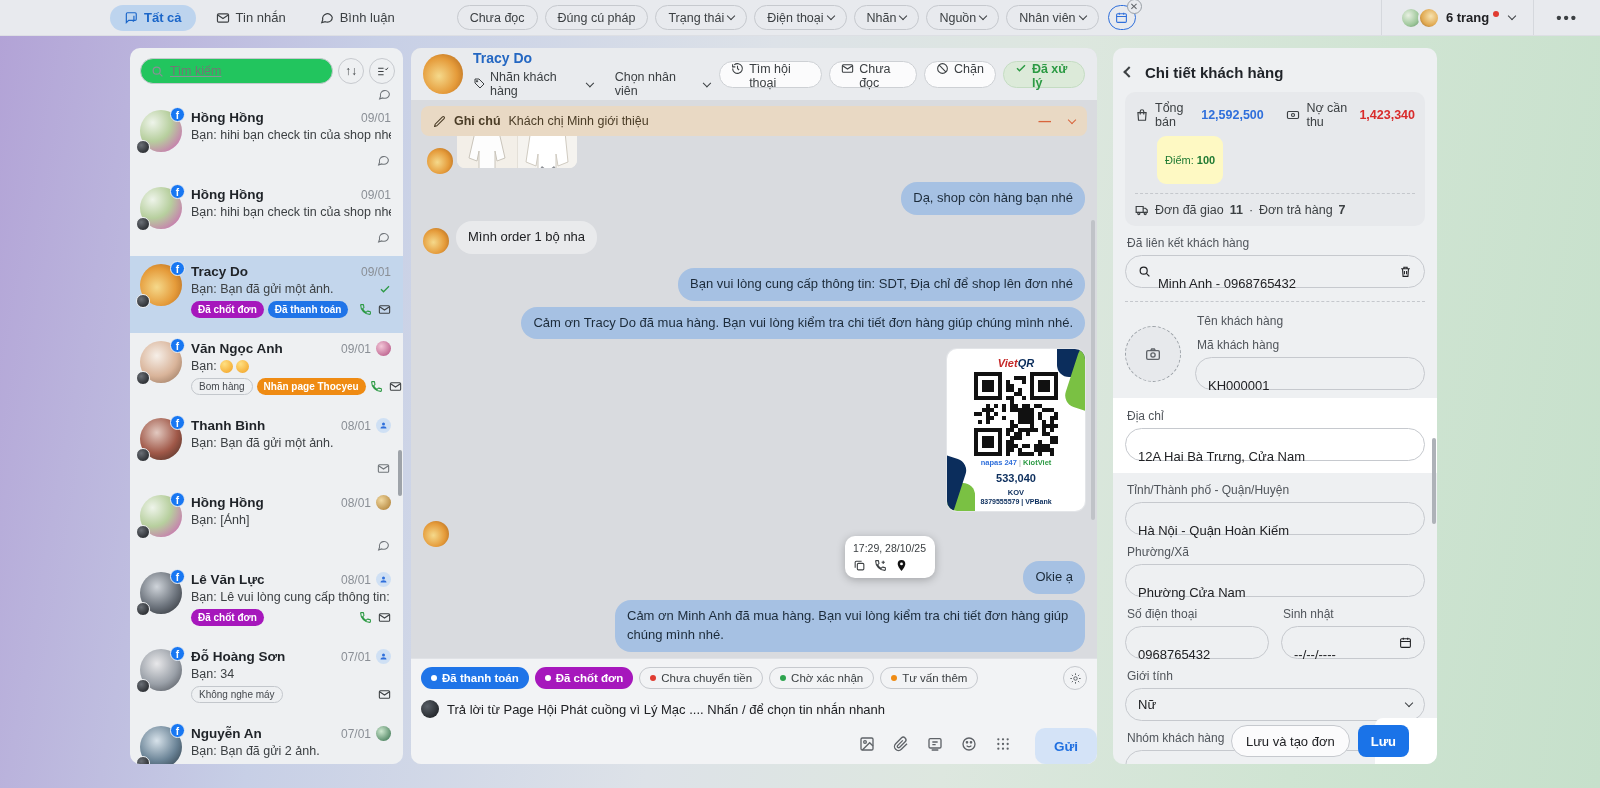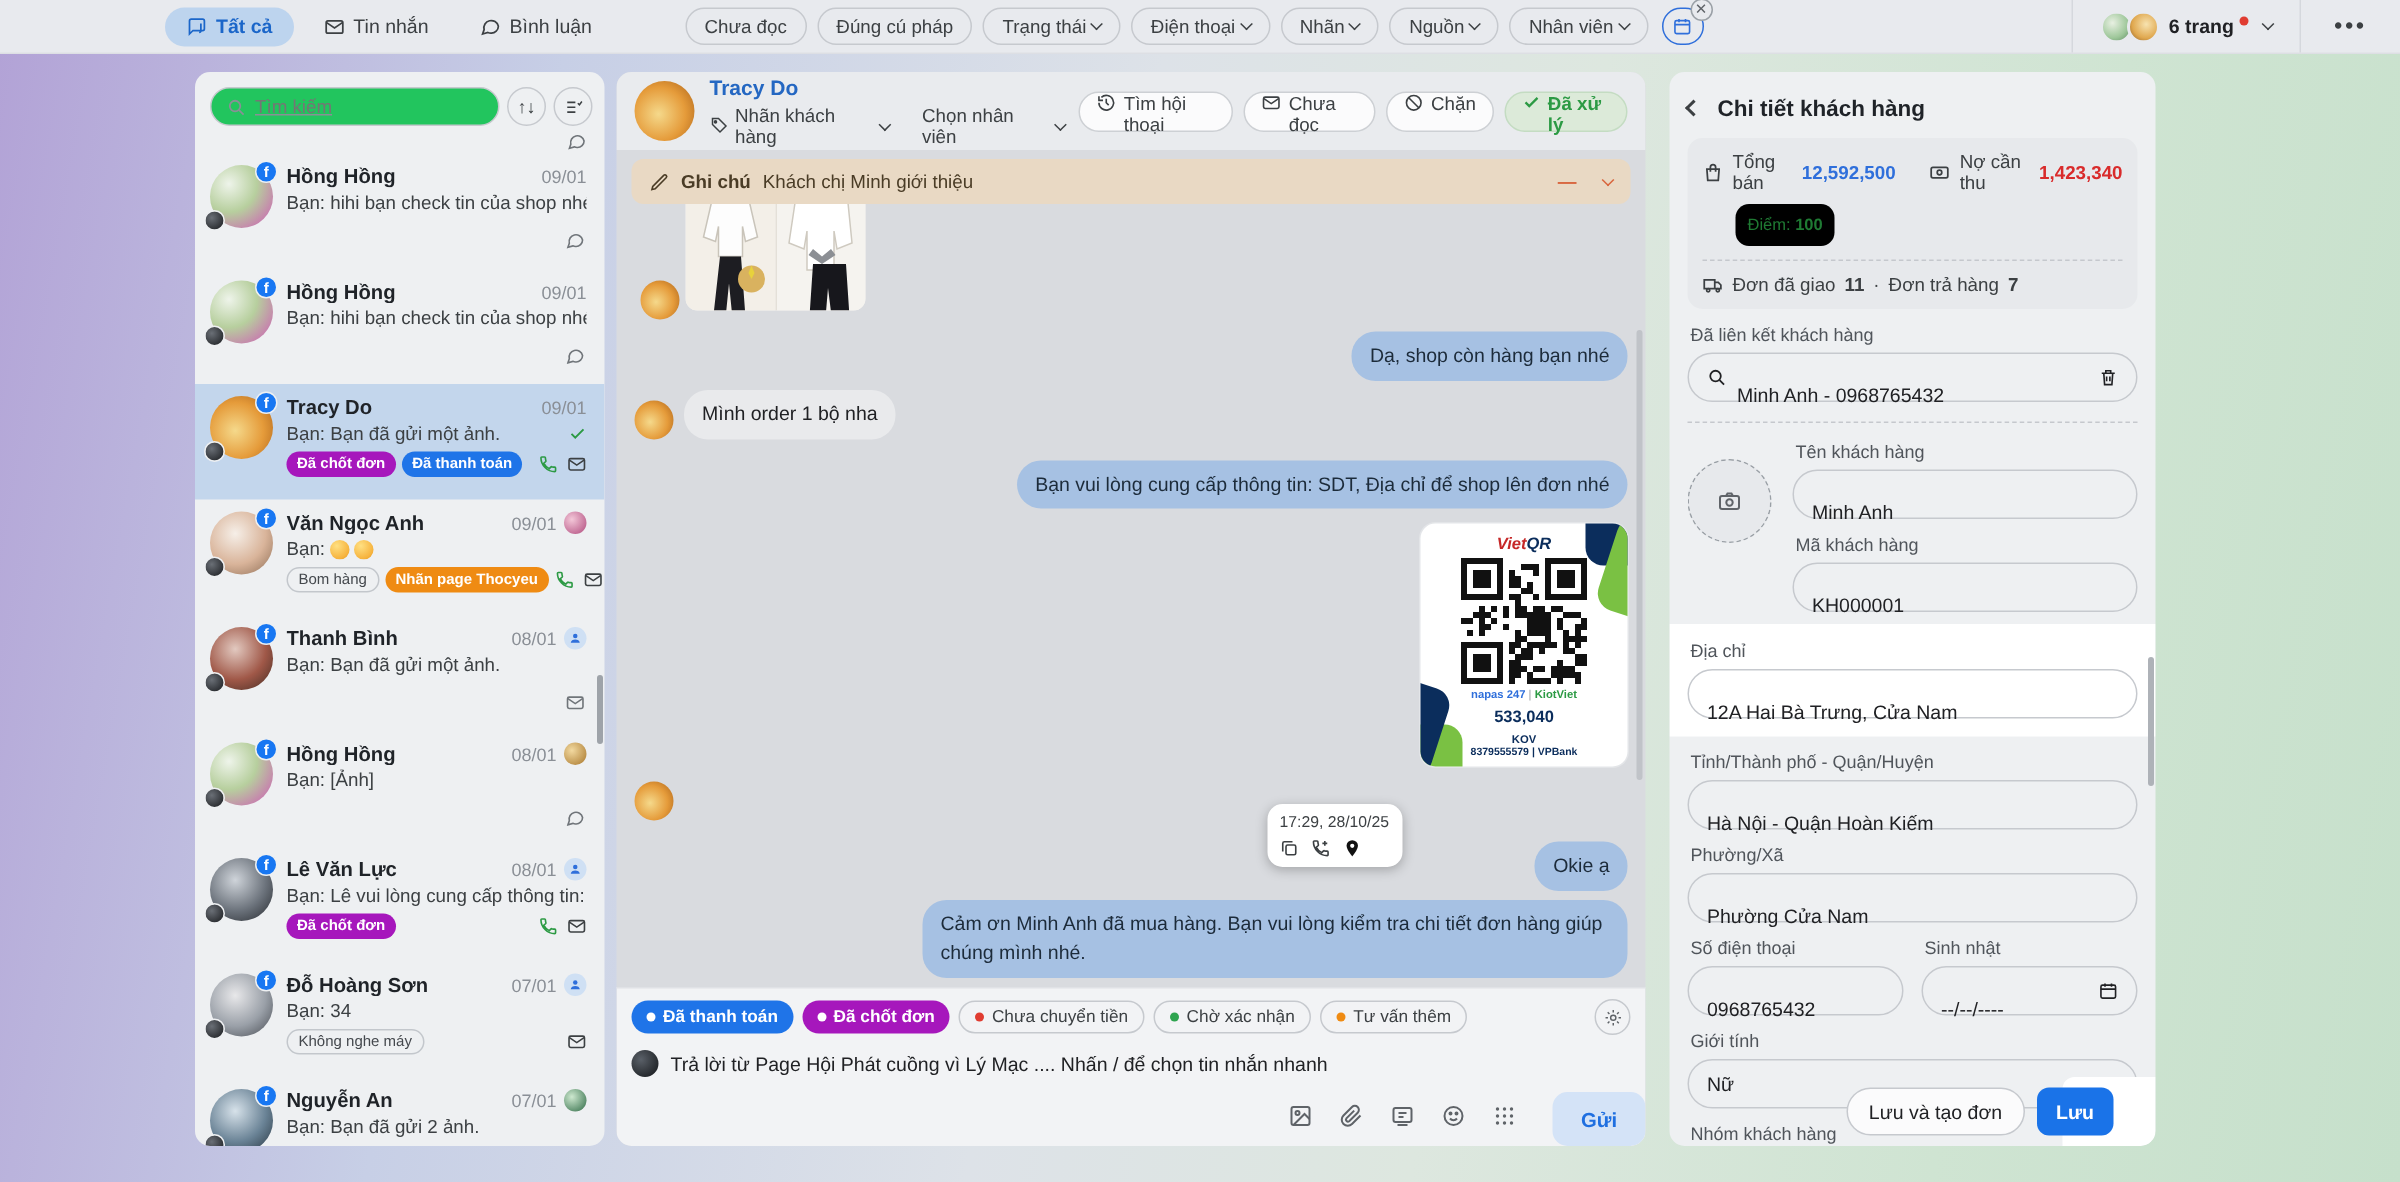--- a/index.html
+++ b/index.html
@@ -131,21 +131,21 @@
   
   .panel { position:absolute; left:1113px; top:48px; width:324px; height:716px; background:#eef0f2; border-radius:10px; padding:0 12px; overflow:hidden; }
   .panel-header { display:flex; align-items:center; gap:12px; height:40px; margin-top:4px; }
   .back-ic { color:#3c4043; width:8px; height:8px; border-left:2px solid currentColor; border-bottom:2px solid currentColor; transform:rotate(45deg); }
   .panel-title { font-size:15px; font-weight:bold; color:#1f2328; }
   .stats-card { background:#e7e9ec; border-radius:10px; padding:9px 10px; }
   .stats-row { display:flex; align-items:center; gap:6px; font-size:12.5px; color:#3c4043; }
   .stats-num-blue { color:#2f6fdb; font-weight:bold; }
   .stats-num-red { color:#d92b2b; font-weight:bold; }
   .stats-gap { width:14px; }
-  .points-badge { display:inline-block; margin:7px 0 0 22px; background:#000000; color:#1f7a33; font-size:11px; padding:8px 8px; border-radius:9px; }
+  .points-badge { display:inline-block; margin:7px 0 0 22px; background:#fef9c3; color:#1f7a33; font-size:11px; padding:18px 8px; border-radius:9px; }
   .points-badge b { color:#1f7a33; }
   .stats-dash { border-top:1px dashed #c5c8cd; margin:9px 0; }
   .field-label { font-size:12px; color:#50555b; margin:10px 2px 5px 2px; }
   .input { display:flex; align-items:center; gap:7px; height:33px; border:1px solid #c6c9ce; border-radius:17px; padding:0 12px; font-size:13px; color:#202124; background:transparent; }
   .input input { border:none; outline:none; background:transparent; font-size:13px; color:#202124; width:100%; font-family:inherit;margin-top:24px; }
   .panel-dash { border-top:1px dashed #c5c8cd; margin:13px 0 2px 0; }
   .avatar-row { display:flex; gap:14px; margin-top:10px; }
   .cam-circle { width:56px; height:56px; border:1.5px dashed #9aa0a6; border-radius:50%; display:flex; align-items:center; justify-content:center; color:#5f6368; flex:none; margin-top:14px; background:#e7e9ec; }
   .avatar-fields { flex:1; }
   .spotlight-address { background:#fff; margin:8px -12px 0 -12px; padding:1px 12px 12px 12px; }
@@ -620,20 +620,23 @@
       <div class="msg-col">
         <div class="msg-row out">
             <div class="bubble out">Dạ, shop còn hàng bạn nhé</div>
           </div>
         <div class="msg-row">
             <div class="m-av"></div>
             <div class="bubble in">Mình order 1 bộ nha</div>
           </div>
         <div class="msg-row out" style="margin-top:14px;">
             <div class="bubble out">Bạn vui lòng cung cấp thông tin: SDT, Địa chỉ để shop lên đơn nhé</div>
+          </div>
+        <div class="msg-row out">
+            <div class="bubble out" style="max-width:566px;">Cảm ơn Tracy Do đã mua hàng. Bạn vui lòng kiểm tra chi tiết đơn hàng giúp chúng mình nhé.</div>
           </div>
 
         <div class="msg-row out" style="margin-top:10px;">
           <div class="qr-card">
             <div class="qr-corner qr-c1"></div>
             <div class="qr-corner qr-c2"></div>
             <div class="qr-corner qr-c3"></div>
             <div class="qr-corner qr-c4"></div>
             <div class="qr-brand"><span class="b1">Viet</span><span class="b2">QR</span></div>
             <svg class="qr-pattern" width="84" height="84" viewBox="0 0 84 84">
@@ -961,23 +964,20 @@
         <span>
             <svg width="16" height="16" viewBox="0 0 24 24" fill="none" stroke="currentColor" stroke-width="2">
               <rect x="2.5" y="7" width="19" height="13" rx="2"></rect>
               <path d="M8.5 7l1.5-2.5h4L15.5 7"></path>
               <circle cx="12" cy="13.5" r="3.2"></circle>
             </svg>
           </span>
       </div>
       <div class="avatar-fields">
         <div class="field-label" style="margin-top:2px;">Tên khách hàng</div>
-        <div class="input">
-            <input value="Minh Anh" style="">
-          </div>
         <div class="field-label">Mã khách hàng</div>
         <div class="input">
             <input value="KH000001" style="">
           </div>
       </div>
     </div>
 
     <div class="spotlight-address">
       <div class="field-label">Địa chỉ</div>
       <div class="input">

